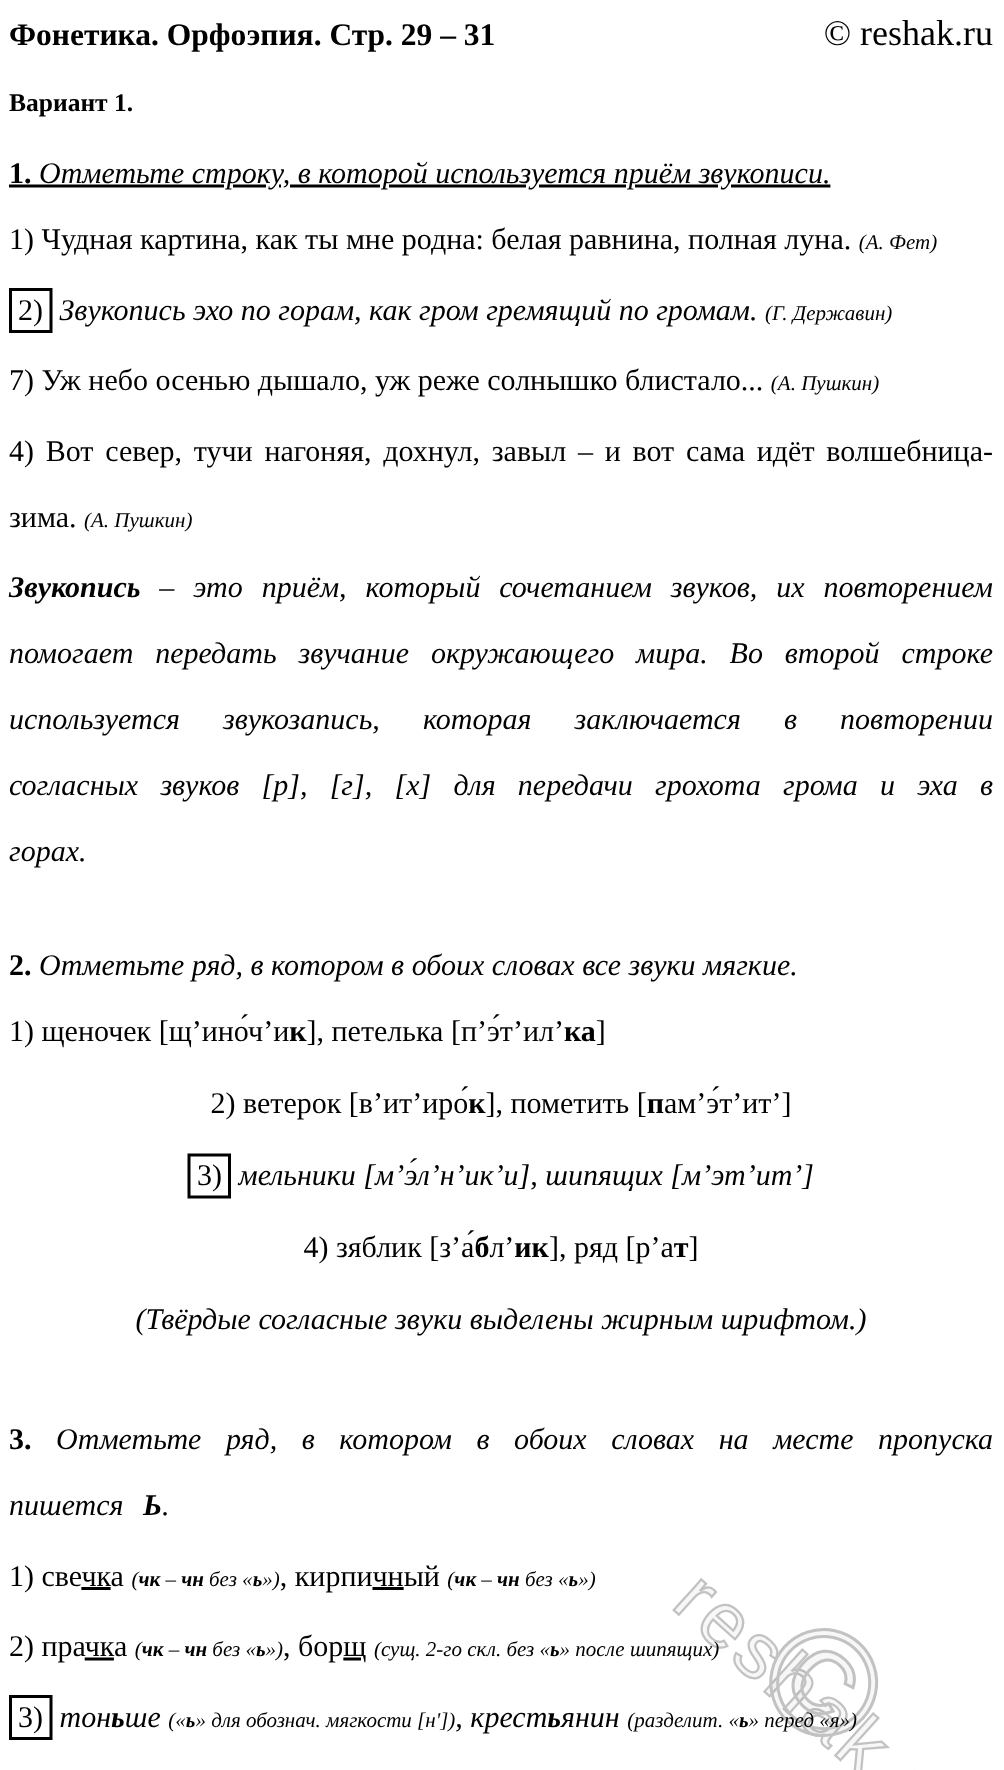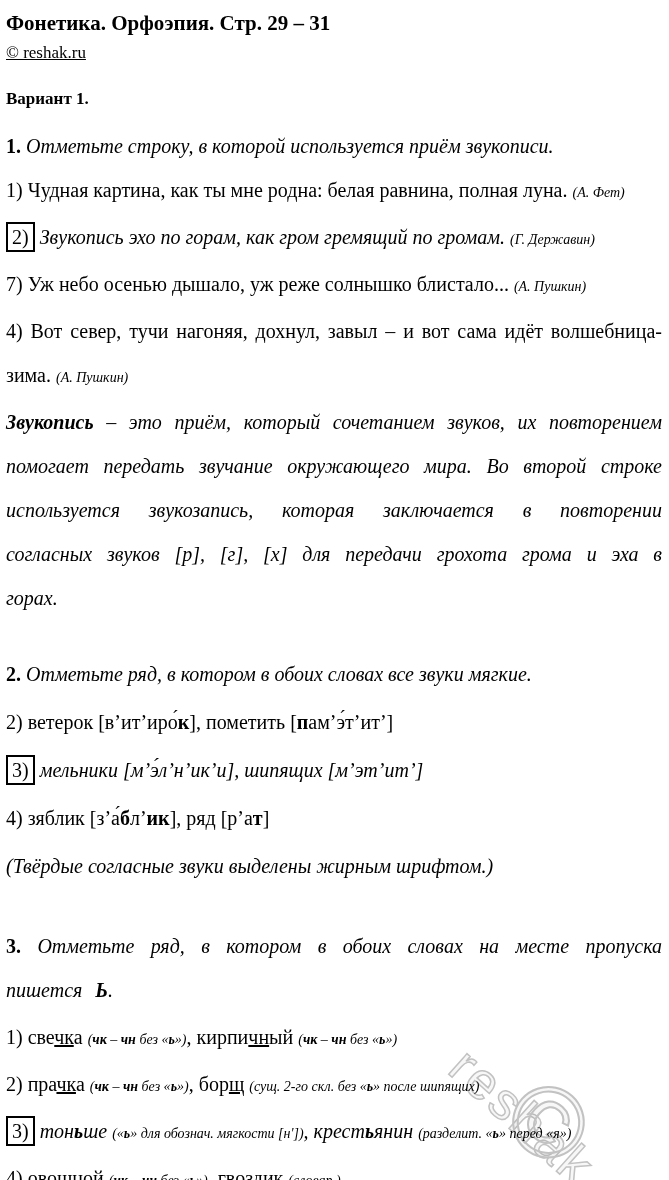--- a/index.html
+++ b/index.html
@@ -2,31 +2,31 @@
 <html><head>
 <meta charset="utf-8">
 <style>
   html,body{margin:0;padding:0;}
   body{
     width:669px;height:1180px;overflow:hidden;position:relative;
     background:#ffffff;color:#000;
     font-family:"Liberation Serif","DejaVu Serif",serif;
   }
   .page{position:relative;z-index:1;padding:8px 7px 0 6px;}
-  .header{display:flex;justify-content:space-between;align-items:flex-start;line-height:30px;flex-direction:column;}
+  .header{display:flex;justify-content:space-between;align-items:flex-start;line-height:30px;}
   .h-title{font-weight:bold;font-size:21px;}
-  .h-copy{font-size:17px;text-decoration:underline;}
+  .h-copy{font-size:24px;}
   .variant{margin-top:16px;font-weight:bold;font-size:17px;line-height:30px;}
   .para{font-size:20px;line-height:44px;margin:0;}
-  .q1-title{margin-top:10px;}
+  .q1-title{margin-top:10px;text-decoration:underline;}
   .just{text-align:justify;}
   .expl{word-spacing:6px;}
   .sec2{margin-top:32px;}
   .sec3{margin-top:36px;word-spacing:8px;}
-  .opt2{margin-top:4px;}
+  .opt2{margin-top:4px;text-align:center;}
   .opt3first{margin-top:3px;}
   .b{font-weight:bold;}
   .i{font-style:italic;}
   .u{text-decoration:underline;}
   .sm{font-size:14px;}
   .box{display:inline-block;border:2px solid #000;padding:0 4px;line-height:26px;}
   
   .wm{position:absolute;z-index:0;pointer-events:none;left:478px;top:1036px;
       font-family:"Liberation Sans","DejaVu Sans",sans-serif;
       font-size:52px;letter-spacing:3px;
@@ -53,20 +53,21 @@
   <div class="variant">Вариант 1.</div>
 
   <div class="para q1-title"><span class="b">1. </span><span class="i">Отметьте строку, в которой используется приём звукописи.</span></div>
   <div class="para just"><span>1) Чудная картина, как ты мне родна: белая равнина, полная луна. </span><span class="i sm">(А. Фет)</span></div>
   <div class="para"><span class="box">2)</span><span class="i"> Звукопись эхо по горам, как гром гремящий по громам. </span><span class="i sm">(Г. Державин)</span></div>
   <div class="para"><span>7) Уж небо осенью дышало, уж реже солнышко блистало... </span><span class="i sm">(А. Пушкин)</span></div>
   <div class="para just"><span>4) Вот север, тучи нагоняя, дохнул, завыл – и вот сама идёт волшебница-зима. </span><span class="i sm">(А. Пушкин)</span></div>
   <div class="para just expl"><span class="b i">Звукопись</span><span class="i"> – это приём, который сочетанием звуков, их повторением помогает передать звучание окружающего мира. Во второй строке используется звукозапись, которая заключается в повторении согласных звуков [р], [г], [х] для передачи грохота грома и эха в горах.</span></div>
 
   <div class="para sec2"><span class="b">2. </span><span class="i">Отметьте ряд, в котором в обоих словах все звуки мягкие.</span></div>
+  <div class="para"><span>1) щеночек [щ’ино́ч’и</span><span class="b">к</span><span>], петелька [п’э́т’ил’</span><span class="b">ка</span><span>]</span></div>
   <div class="para opt2"><span>2) ветерок [в’ит’иро́</span><span class="b">к</span><span>], пометить [</span><span class="b">п</span><span>ам’э́т’ит’]</span></div>
   <div class="para opt2"><span class="box">3)</span><span class="i"> мельники [м’э́л’н’ик’и], шипящих [м’эт’ит’]</span></div>
   <div class="para opt2"><span>4) зяблик [з’а́</span><span class="b">б</span><span>л’</span><span class="b">ик</span><span>], ряд [р’а</span><span class="b">т</span><span>]</span></div>
   <div class="para opt2"><span class="i">(Твёрдые согласные звуки выделены жирным шрифтом.)</span></div>
 
   <div class="para sec3 just"><span class="b">3. </span><span class="i">Отметьте ряд, в котором в обоих словах на месте пропуска пишется </span><span class="b i">Ь</span><span class="i">.</span></div>
   <div class="para opt3first"><span>1) све</span><span class="u">чк</span><span>а </span><span class="i sm">(</span><span class="b i sm">чк</span><span class="i sm"> – </span><span class="b i sm">чн</span><span class="i sm"> без «</span><span class="b i sm">ь</span><span class="i sm">»)</span><span>, кирпи</span><span class="u">чн</span><span>ый </span><span class="i sm">(</span><span class="b i sm">чк</span><span class="i sm"> – </span><span class="b i sm">чн</span><span class="i sm"> без «</span><span class="b i sm">ь</span><span class="i sm">»)</span></div>
   <div class="para"><span>2) пра</span><span class="u">чк</span><span>а </span><span class="i sm">(</span><span class="b i sm">чк</span><span class="i sm"> – </span><span class="b i sm">чн</span><span class="i sm"> без «</span><span class="b i sm">ь</span><span class="i sm">»)</span><span>, бор</span><span class="u">щ</span><span> </span><span class="i sm">(сущ. 2-го скл. без «</span><span class="b i sm">ь</span><span class="i sm">» после шипящих)</span></div>
   <div class="para"><span class="box">3)</span><span class="i"> тон</span><span class="b i">ь</span><span class="i">ше </span><span class="i sm">(«</span><span class="b i sm">ь</span><span class="i sm">» для обознач. мягкости [н'])</span><span class="i">, крест</span><span class="b i">ь</span><span class="i">янин </span><span class="i sm">(разделит. «</span><span class="b i sm">ь</span><span class="i sm">» перед «я»)</span></div>
   <div class="para"><span>4) ово</span><span class="u">щн</span><span>ой </span><span class="i sm">(</span><span class="b i sm">чк</span><span class="i sm"> – </span><span class="b i sm">чн</span><span class="i sm"> без «</span><span class="b i sm">ь</span><span class="i sm">»)</span><span>, гво</span><span class="u">зд</span><span>ик </span><span class="i sm">(словар.)</span></div>

